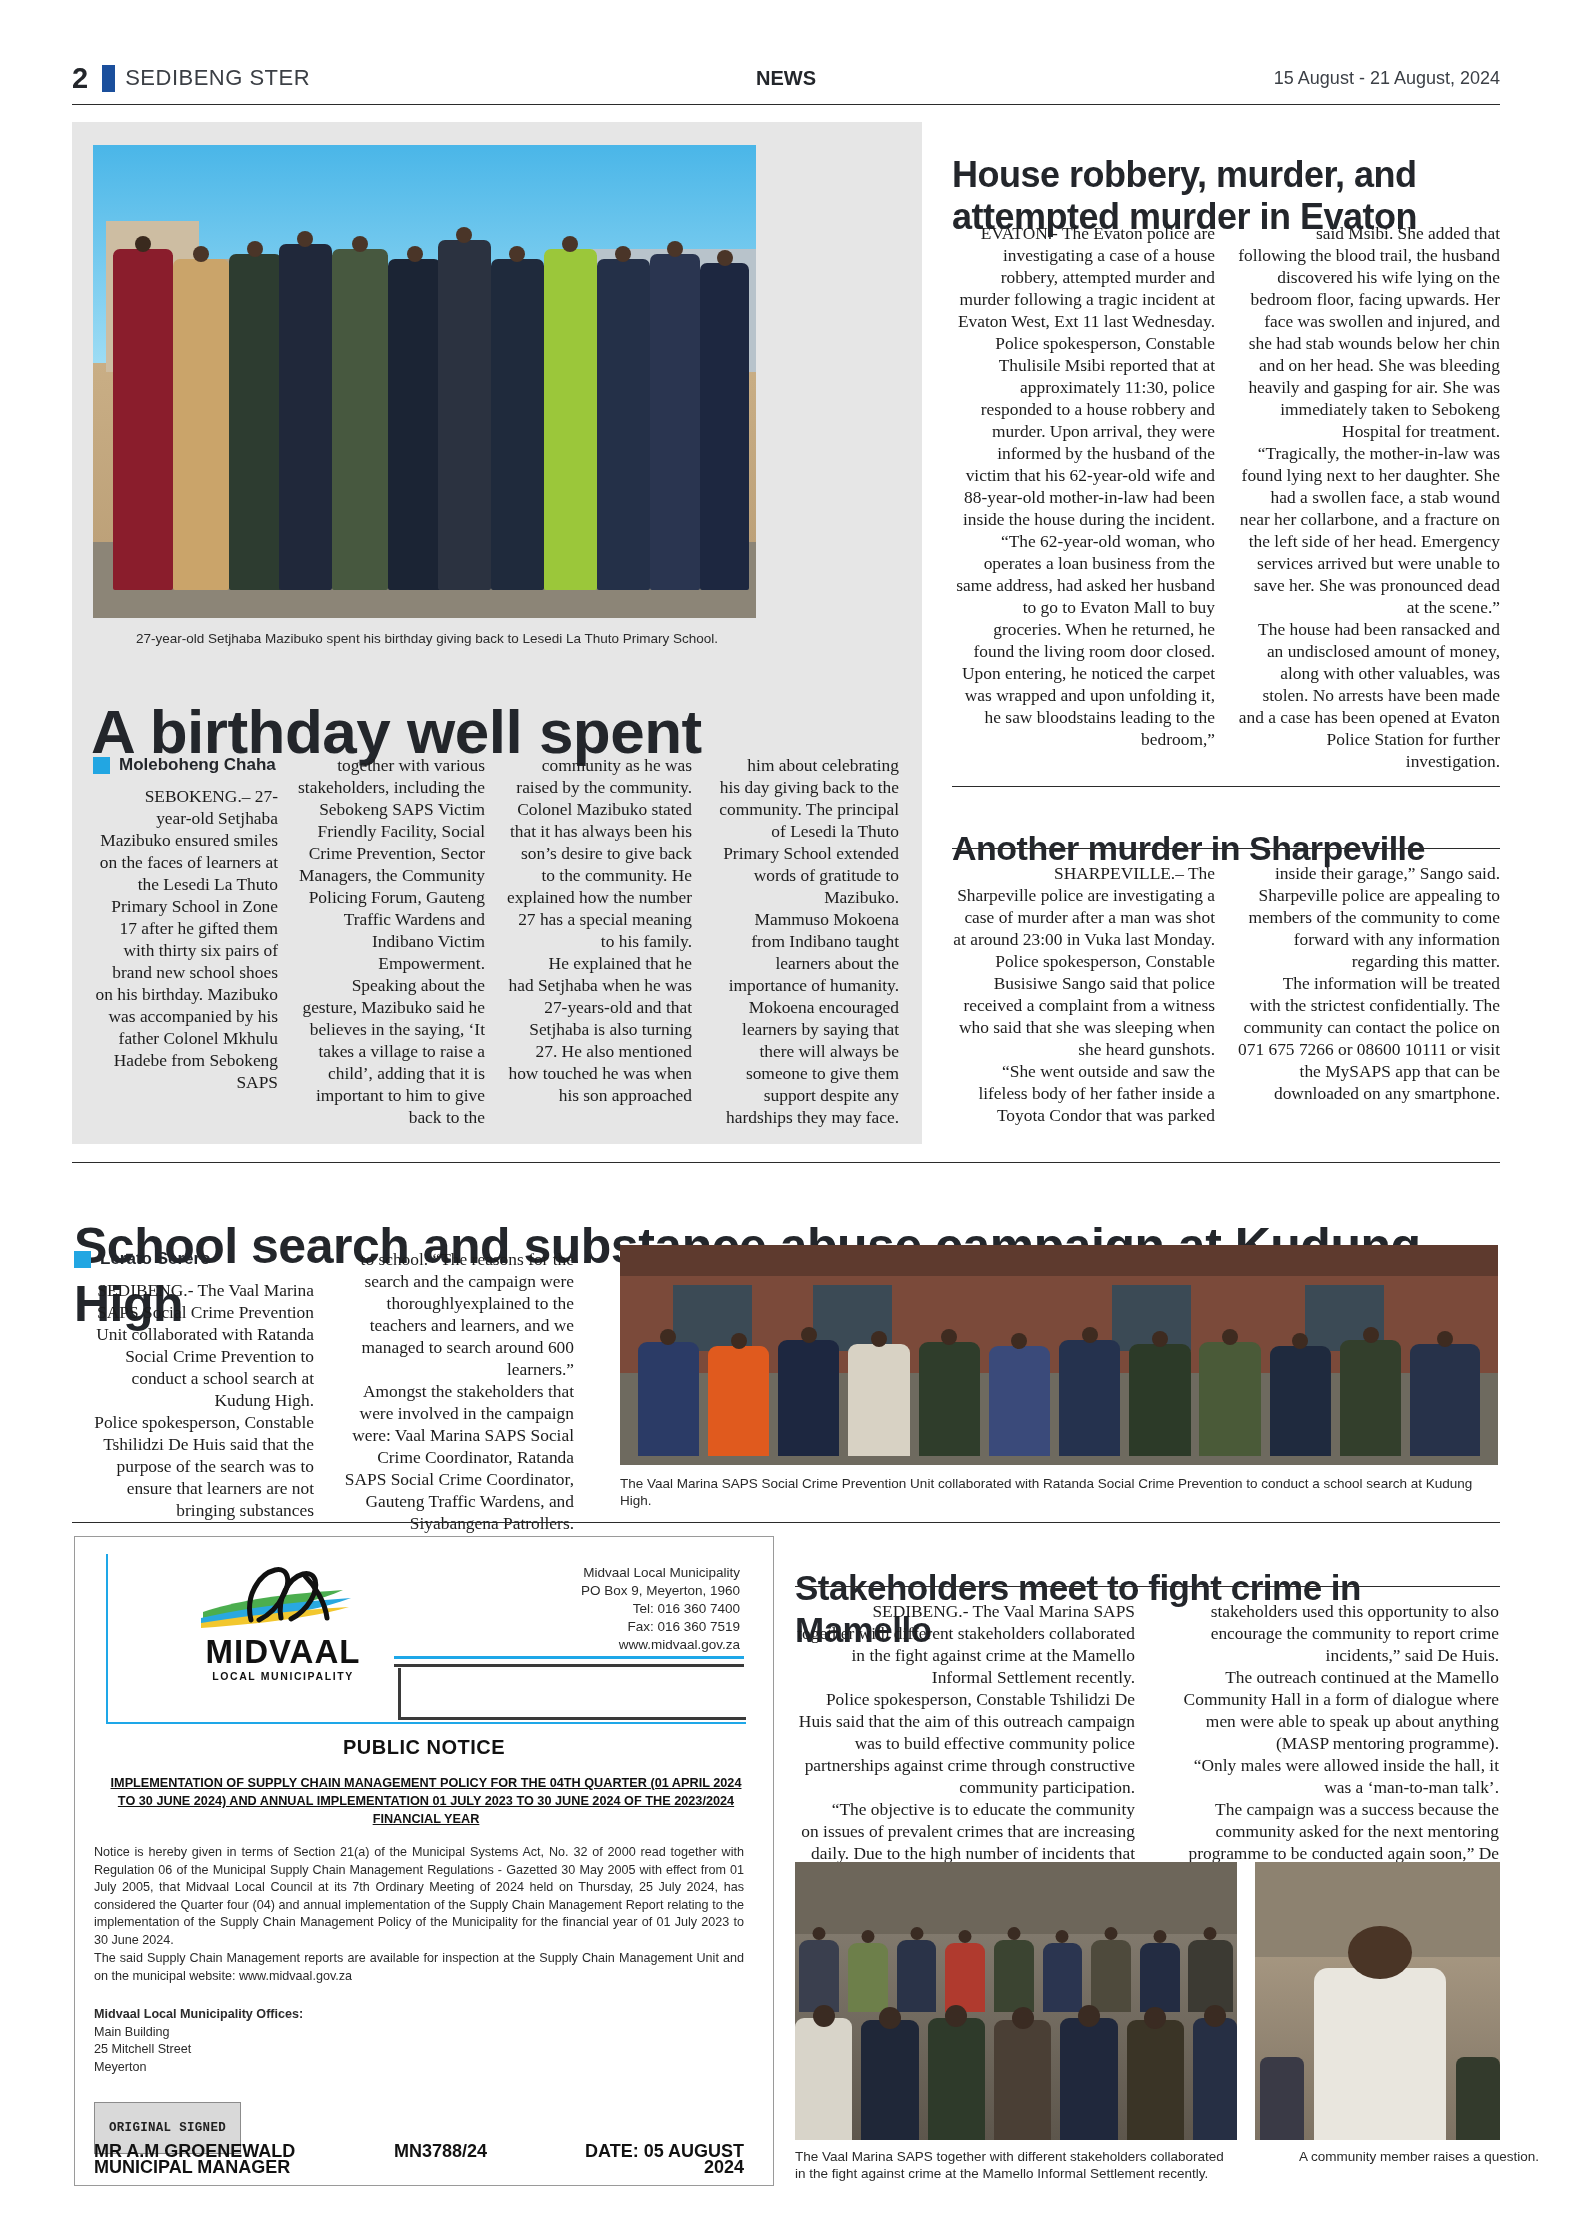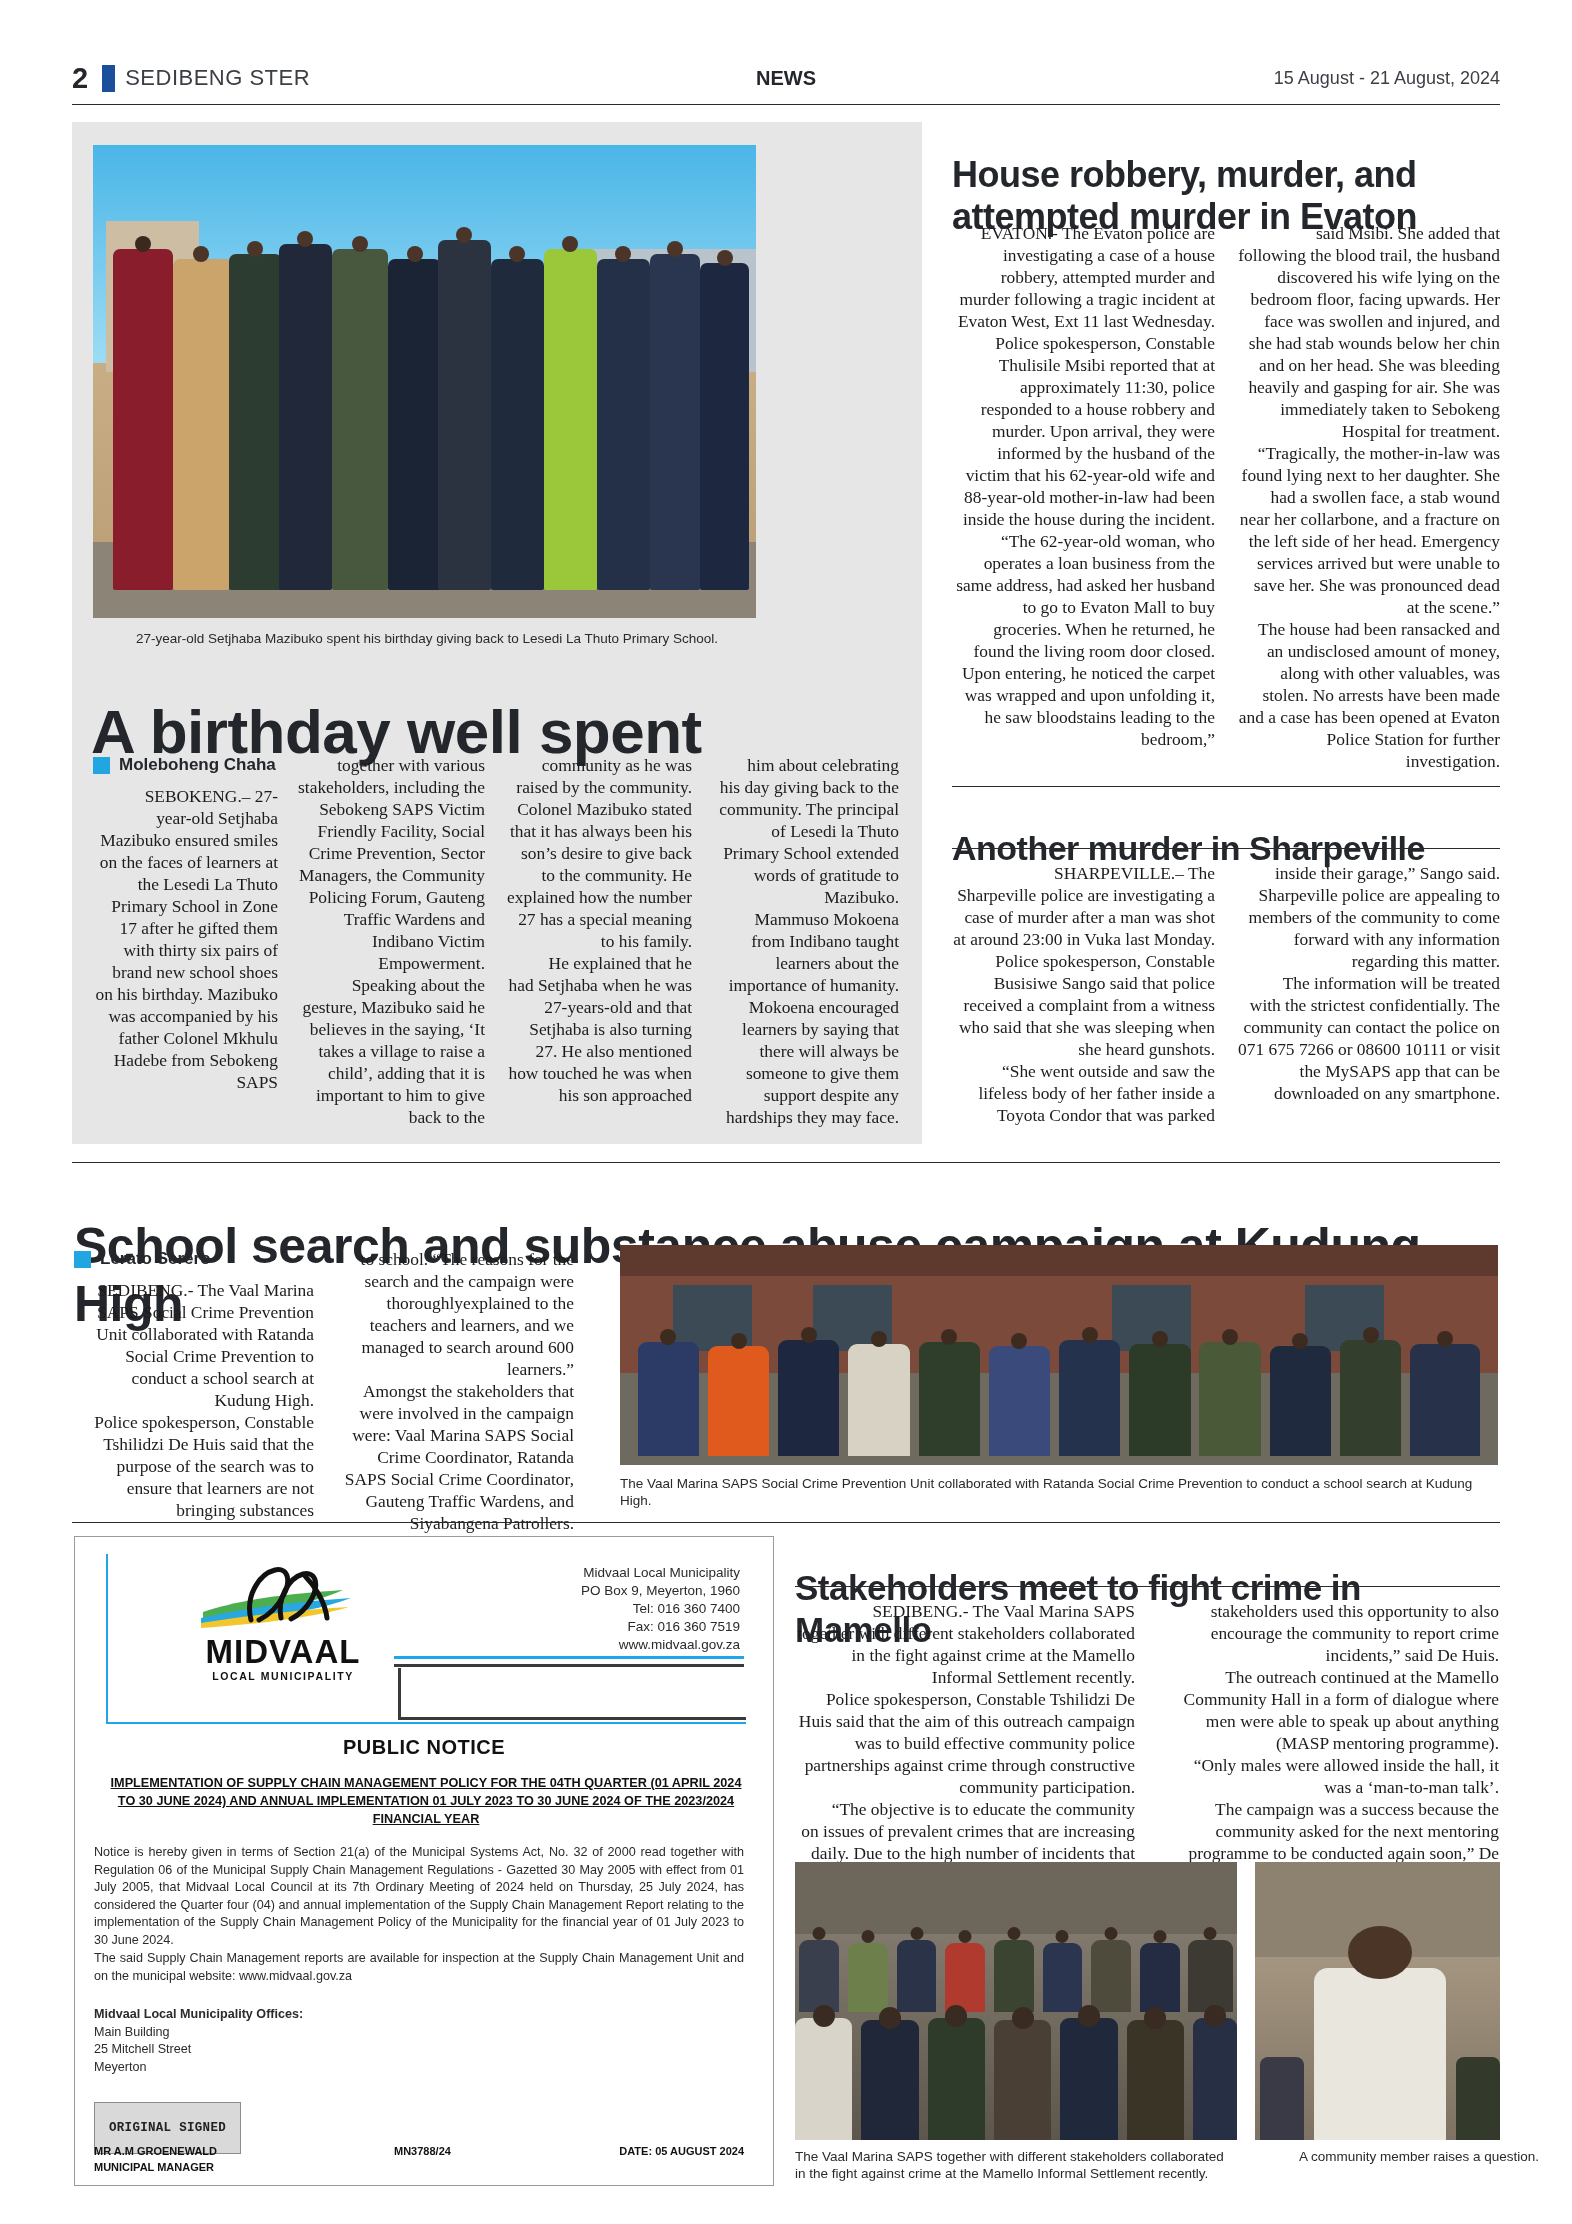--- a/index.html
+++ b/index.html
@@ -193,21 +193,21 @@
     position:absolute; left:10px; top:556px;
     background:#d9d9d9; border:1px solid #8c8c8c;
     padding:18px 14px;
     font-family:Liberation Mono, monospace; font-weight:bold;
     font-size:12.5px; color:#222; letter-spacing:.3px;
   }
   .pn-footrow {
     position:absolute; left:10px; top:597px; width:650px;
     display:flex; align-items:flex-start;
     font-family:"Liberation Sans", sans-serif; font-weight:bold;
-    font-size:11px; line-height:16px; color:#111;
+    font-size:18px; line-height:16px; color:#111;
   }
   .pn-footrow .fl { width:300px; }
   .pn-footrow .fm { width:170px; }
   .pn-footrow .fr { width:180px; text-align:right; }
 
   
   #head-mamello {
     position:absolute; left:795px; top:1538px; width:705px;
     font-size:35px; line-height:42px;
   }

